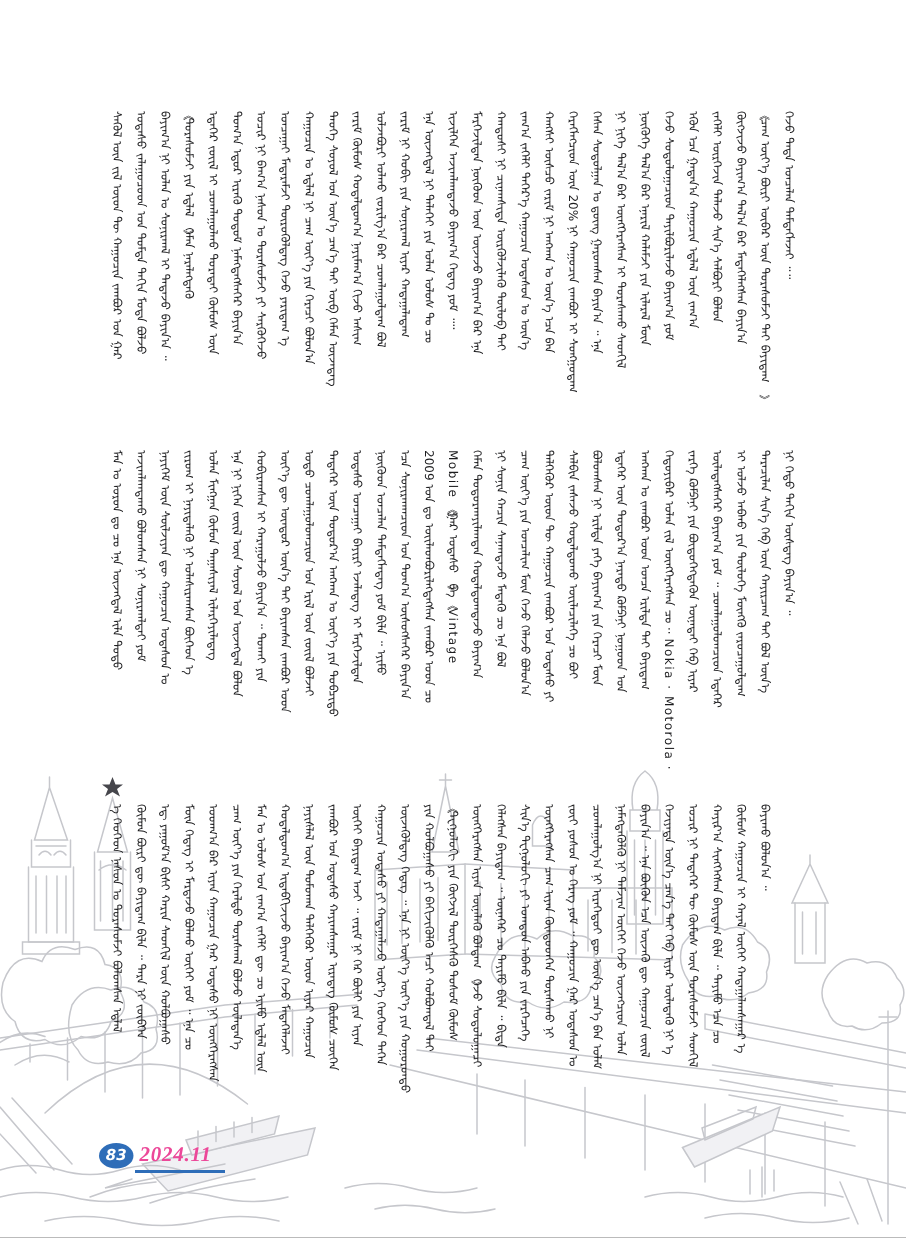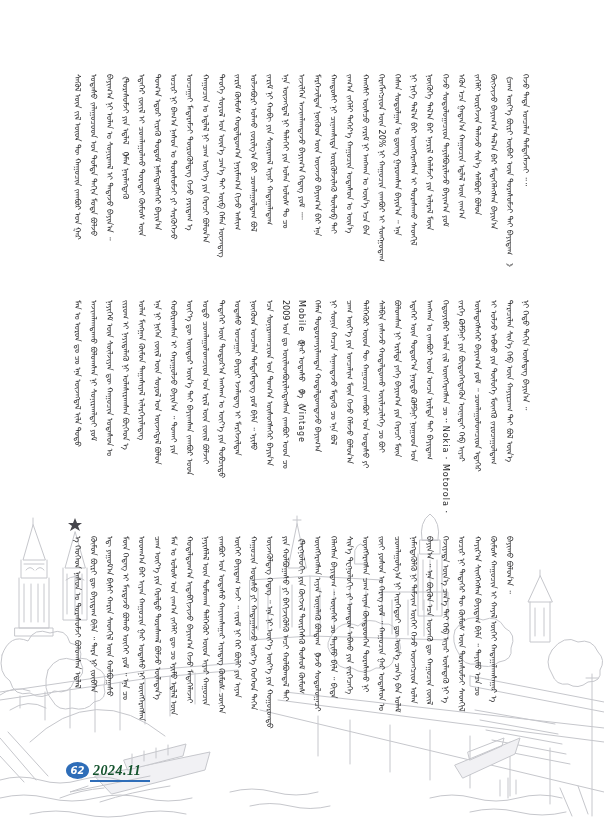--- a/index.html
+++ b/index.html
@@ -16,21 +16,21 @@
   .band3{top:536px;height:214px;}
   
   .sketch{position:absolute;left:0;top:480px;z-index:1;}
   
   .page-badge{position:absolute;left:66px;top:762px;width:23px;height:17px;
               border-radius:50%;background:#2e6db8;color:#ffffff;
               font:italic bold 10px/17px "DejaVu Sans",sans-serif;
               text-align:center;z-index:3;}
   .issue{position:absolute;left:93px;top:762px;
          font:italic bold 14px/17px "Liberation Serif",serif;
-         color:#14532d;z-index:3;letter-spacing:0.5px;}
+         color:#ec4899;z-index:3;letter-spacing:0.5px;}
   .issue-rule{position:absolute;left:90px;top:780px;width:60px;height:2px;
               background:#2e6db8;z-index:3;}
 </style>
 </head>
 <body>
 
 <div class="page">
 
   <svg class="sketch" width="604" height="345" viewBox="0 0 604 345" fill="none" stroke="#c6c7cc" stroke-width="1" stroke-linecap="round">
 
@@ -193,17 +193,17 @@
       <div class="col">ᠴᠤᠭᠯᠠᠭᠤᠯᠭ᠎ᠠ ᠨᠢ ᠢᠷᠡᠭᠡᠳᠦᠢ ᠳᠦ ᠦᠨ᠎ᠡ ᠴᠡᠨ᠎ᠡ ᠪᠡᠨ ᠤᠯᠠᠮ</div>
       <div class="col">ᠨᠡᠮᠡᠭᠳᠡᠭᠦᠯᠬᠦ ᠨᠢ ᠳᠠᠮᠵᠢᠭ ᠦᠭᠡᠢ ᠭᠡᠵᠦ ᠦᠵᠡᠭᠴᠢᠳ ᠣᠯᠠᠨ</div>
       <div class="col">ᠪᠠᠶᠢᠨ᠎ᠠ ᠃ ᠡᠨᠡ ᠪᠦᠬᠦᠨ ᠡᠴᠡ ᠦᠵᠡᠬᠦ ᠳᠦ ᠬᠠᠭᠤᠴᠢᠨ ᠵᠦᠢᠯ</div>
       <div class="col">ᠬᠡᠵᠢᠶᠡᠳᠡ ᠦᠨ᠎ᠡ ᠴᠡᠨ᠎ᠡ ᠲᠡᠢ ᠬᠡᠪ ᠢᠶᠡᠷ ᠦᠯᠡᠳᠡᠬᠦ ᠨᠢ ᠡ</div>
       <div class="col">ᠤᠴᠢᠷ ᠨᠢ ᠲᠡᠳᠡᠭᠡᠷ ᠲᠦ ᠬᠦᠮᠦᠰ ᠦᠨ ᠳᠤᠷᠠᠰᠤᠮᠵᠢ ᠰᠡᠳᠬᠢᠯ</div>
       <div class="col">ᠬᠠᠶᠢᠷ᠎ᠠ ᠰᠢᠩᠭᠡᠭᠰᠡᠨ ᠪᠠᠶᠢᠳᠠᠭ ᠪᠢᠯᠡ ᠃ ᠲᠡᠶᠢᠮᠦ ᠡᠴᠡ ᠴᠤ</div>
       <div class="col">ᠬᠦᠮᠦᠰ ᠬᠠᠭᠤᠴᠢᠨ ᠢ ᠬᠠᠶᠠᠯ ᠦᠭᠡᠢ ᠬᠠᠳᠠᠭᠠᠯᠠᠭᠰᠠᠭᠠᠷ ᠡ</div>
       <div class="col">ᠪᠠᠶᠢᠬᠤ ᠪᠣᠯᠤᠨ᠎ᠠ ᠃</div>
     </div>
 
-  <div class="page-badge">62</div>
+  <div class="page-badge">83</div>
   <div class="issue">2024.11</div>
   <div class="issue-rule"></div>
 
 </div>
 
 </body></html>

